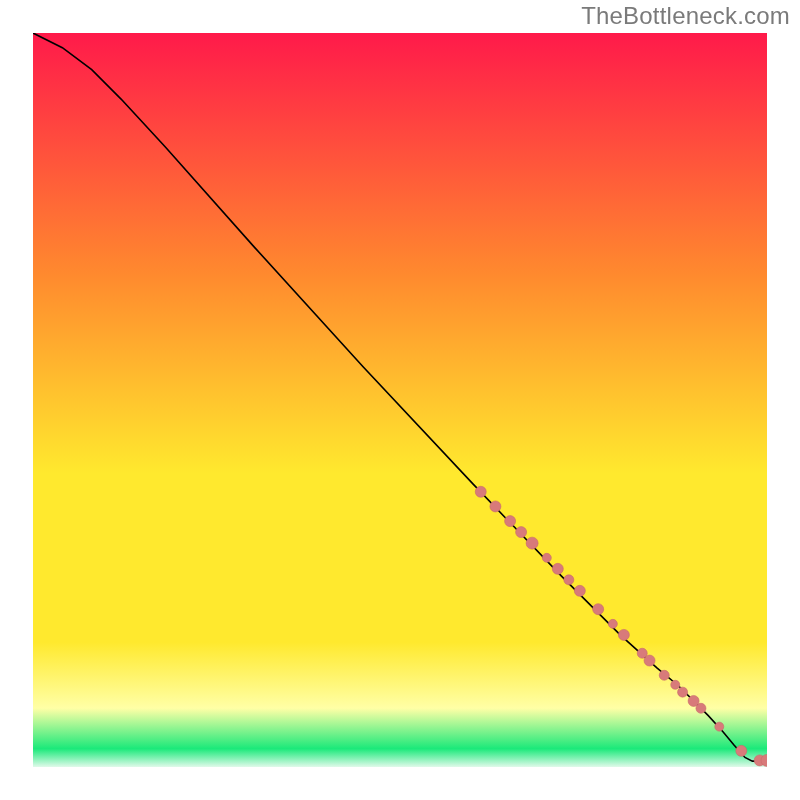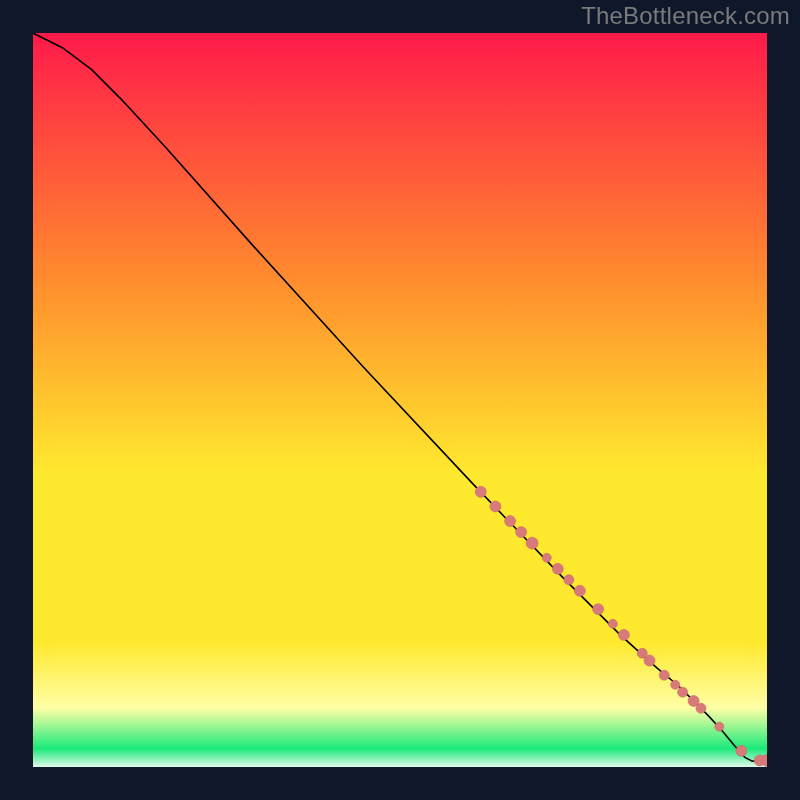--- a/index.html
+++ b/index.html
@@ -3,21 +3,21 @@
 <meta charset="utf-8">
 <style>
   * { margin: 0; padding: 0; box-sizing: border-box; }
   html, body { width: 800px; height: 800px; overflow: hidden; }
   body { background: #000; font-family: Arial, Helvetica, sans-serif; }
 
   .frame {
     position: absolute;
     left: 0; top: 0;
     width: 800px; height: 800px;
-    background: #0f172a;
+    background: #ffffff;
   }
 
   .attribution {
     position: absolute;
     top: 2px;
     right: 10px;
     color: #7a7a7a;
     font-size: 24px;
     font-weight: 400;
     letter-spacing: 0.2px;

